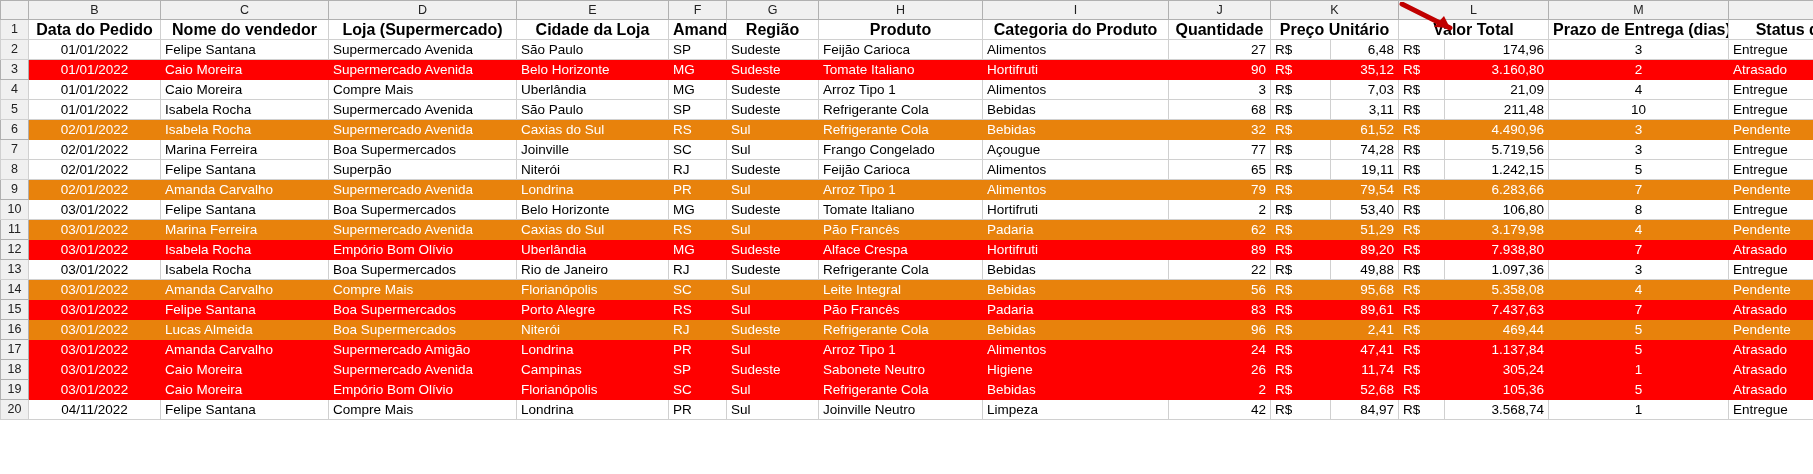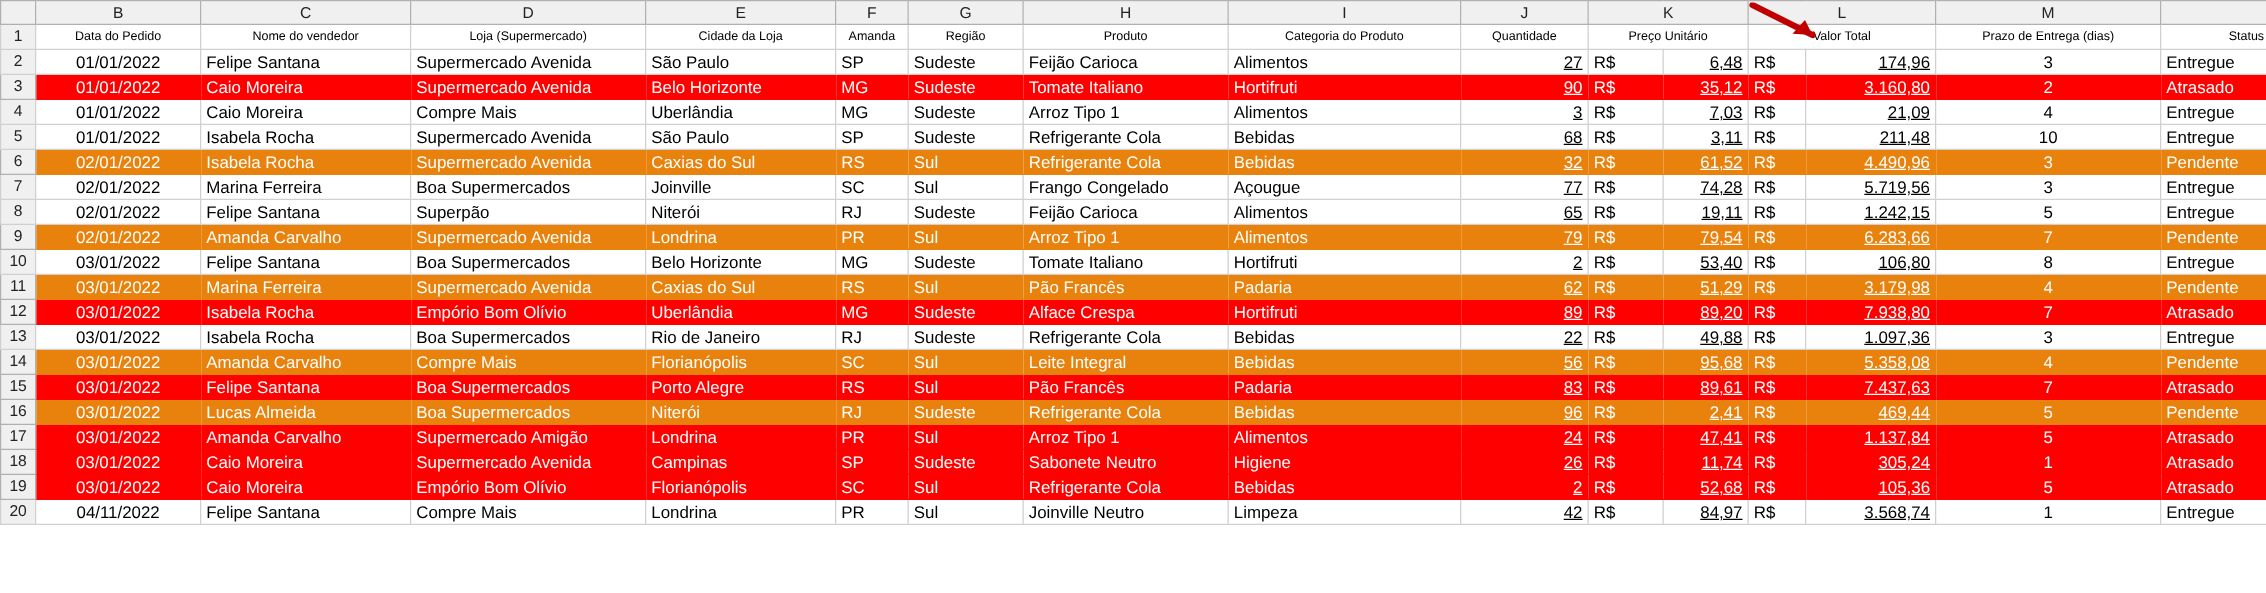--- a/index.html
+++ b/index.html
@@ -66,27 +66,27 @@
   col.c-i { width: 186px; }
   col.c-j { width: 102px; }
   col.c-k { width: 60px; }
   col.c-k2 { width: 68px; }
   col.c-l { width: 46px; }
   col.c-l2 { width: 104px; }
   col.c-m { width: 180px; }
   col.c-n { width: 185px; }
 
   .hdr td.hcell {
-    font-weight: normal;
+    font-weight: bold;
     text-align: center;
-    font-size: 10px;
+    font-size: 16px;
     margin-left: 44px;
   }
   .tc { text-align: center; }
-  .tr { text-align: right; text-decoration: underline; }
+  .tr { text-align: right; }
   .tl-ind { text-align: left; padding-left: 6px; }
 
   tr.red td { background: #ff0000; color: #ffffff; border-color: #ff0000; }
   tr.orange td { background: #e8820c; color: #ffffff; border-color: #e8820c; }
   tr.red td.rowhead, tr.orange td.rowhead { background: #f0f0f0; color: #222; border: 1px solid #b0b0b0; }
 
   
   .wm {
     position: absolute;
     pointer-events: none;

